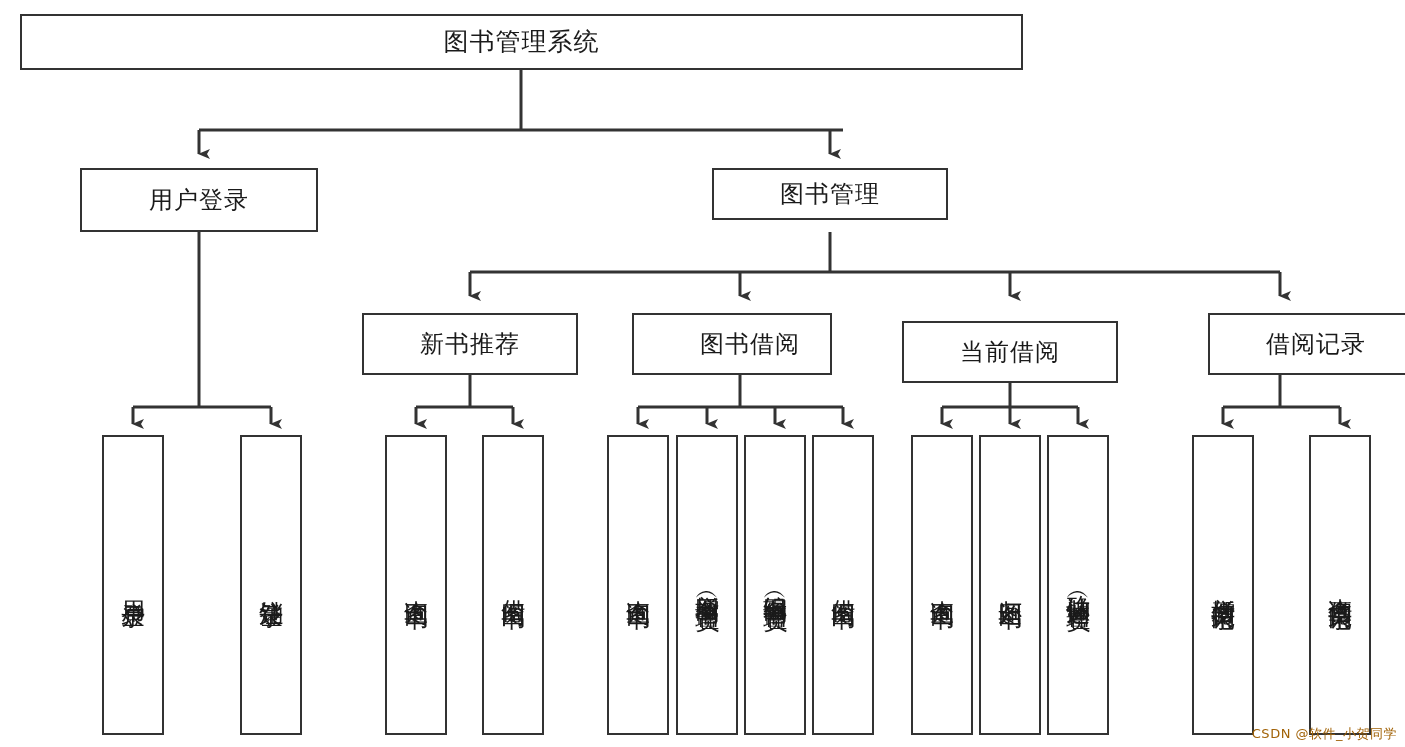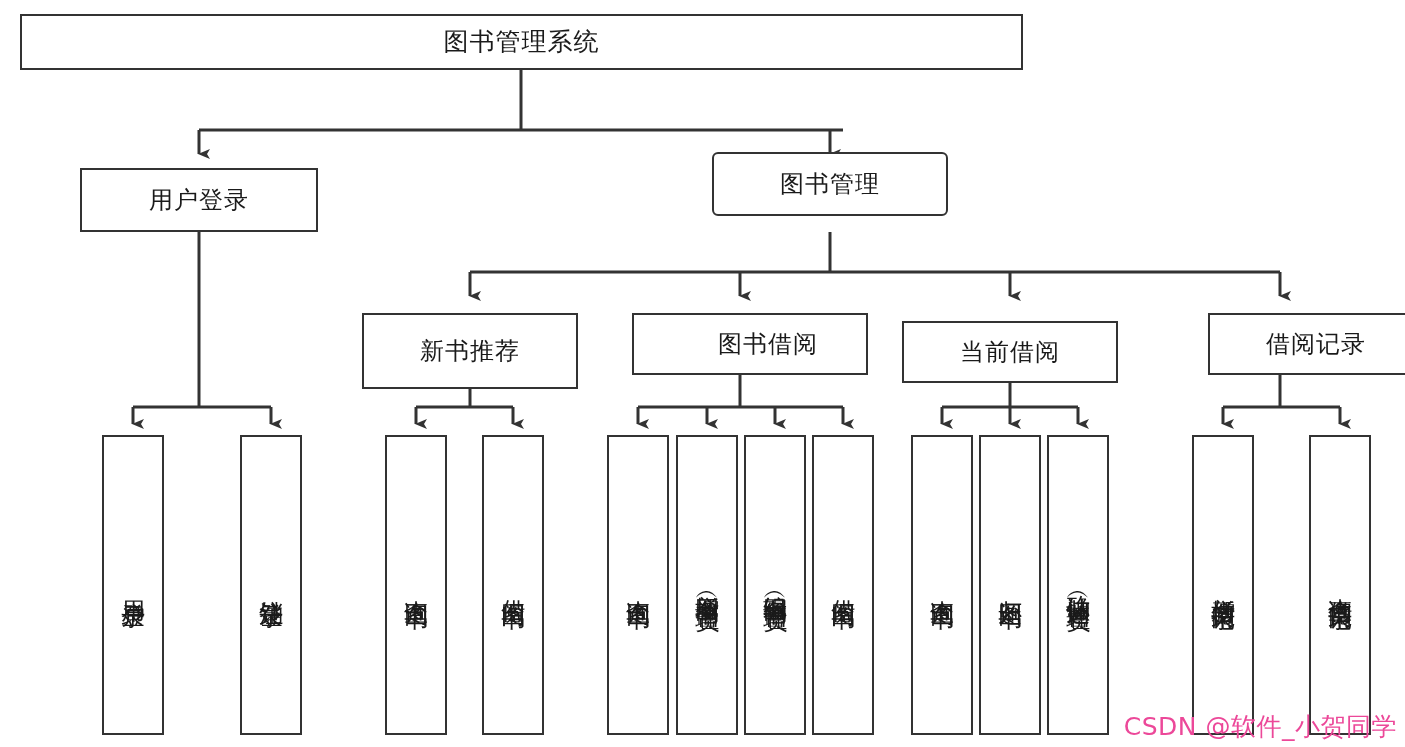--- a/index.html
+++ b/index.html
@@ -51,22 +51,22 @@
     line-height: 1.18;
     letter-spacing: 2px;
     text-align: center;
     color: #1a1a1a;
     white-space: nowrap;
   }
   .watermark {
     position: absolute;
     right: 8px;
     bottom: 4px;
-    font-size: 25px;
-    color: #ec4899;
+    font-size: 13px;
+    color: #a16207;
     letter-spacing: 0.5px;
     white-space: nowrap;
   }
 </style>
 </head>
 <body>
 
 <div id="canvas">
 
   <svg id="wires" viewBox="0 0 1405 747" xmlns="http://www.w3.org/2000/svg">
@@ -119,28 +119,28 @@
     </g>
   </svg>
 
   <div class="node node-h node-root" style="left:20px; top:14px; width:1003px; height:56px;">
     <span>图书管理系统</span>
   </div>
 
   <div class="node node-h" style="left:80px; top:168px; width:238px; height:64px;">
     <span>用户登录</span>
   </div>
-  <div class="node node-h" style="left:712px; top:152px; width:236px; height:64px;border-radius:6px;">
+  <div class="node node-h" style="left:712px; top:168px; width:236px; height:52px;">
     <span>图书管理</span>
   </div>
 
-  <div class="node node-h" style="left:362px; top:313px; width:216px; height:76px;">
+  <div class="node node-h" style="left:362px; top:313px; width:216px; height:62px;">
     <span>新书推荐</span>
   </div>
-  <div class="node node-h" style="left:632px; top:313px; width:236px; height:62px;padding-left:36px;">
+  <div class="node node-h" style="left:632px; top:313px; width:200px; height:62px;padding-left:36px;">
     <span>图书借阅</span>
   </div>
   <div class="node node-h" style="left:902px; top:321px; width:216px; height:62px;">
     <span>当前借阅</span>
   </div>
   <div class="node node-h" style="left:1208px; top:313px; width:216px; height:62px;">
     <span>借阅记录</span>
   </div>
 
   <div class="node leaf" style="left:102px; top:435px; width:62px; height:300px;">

